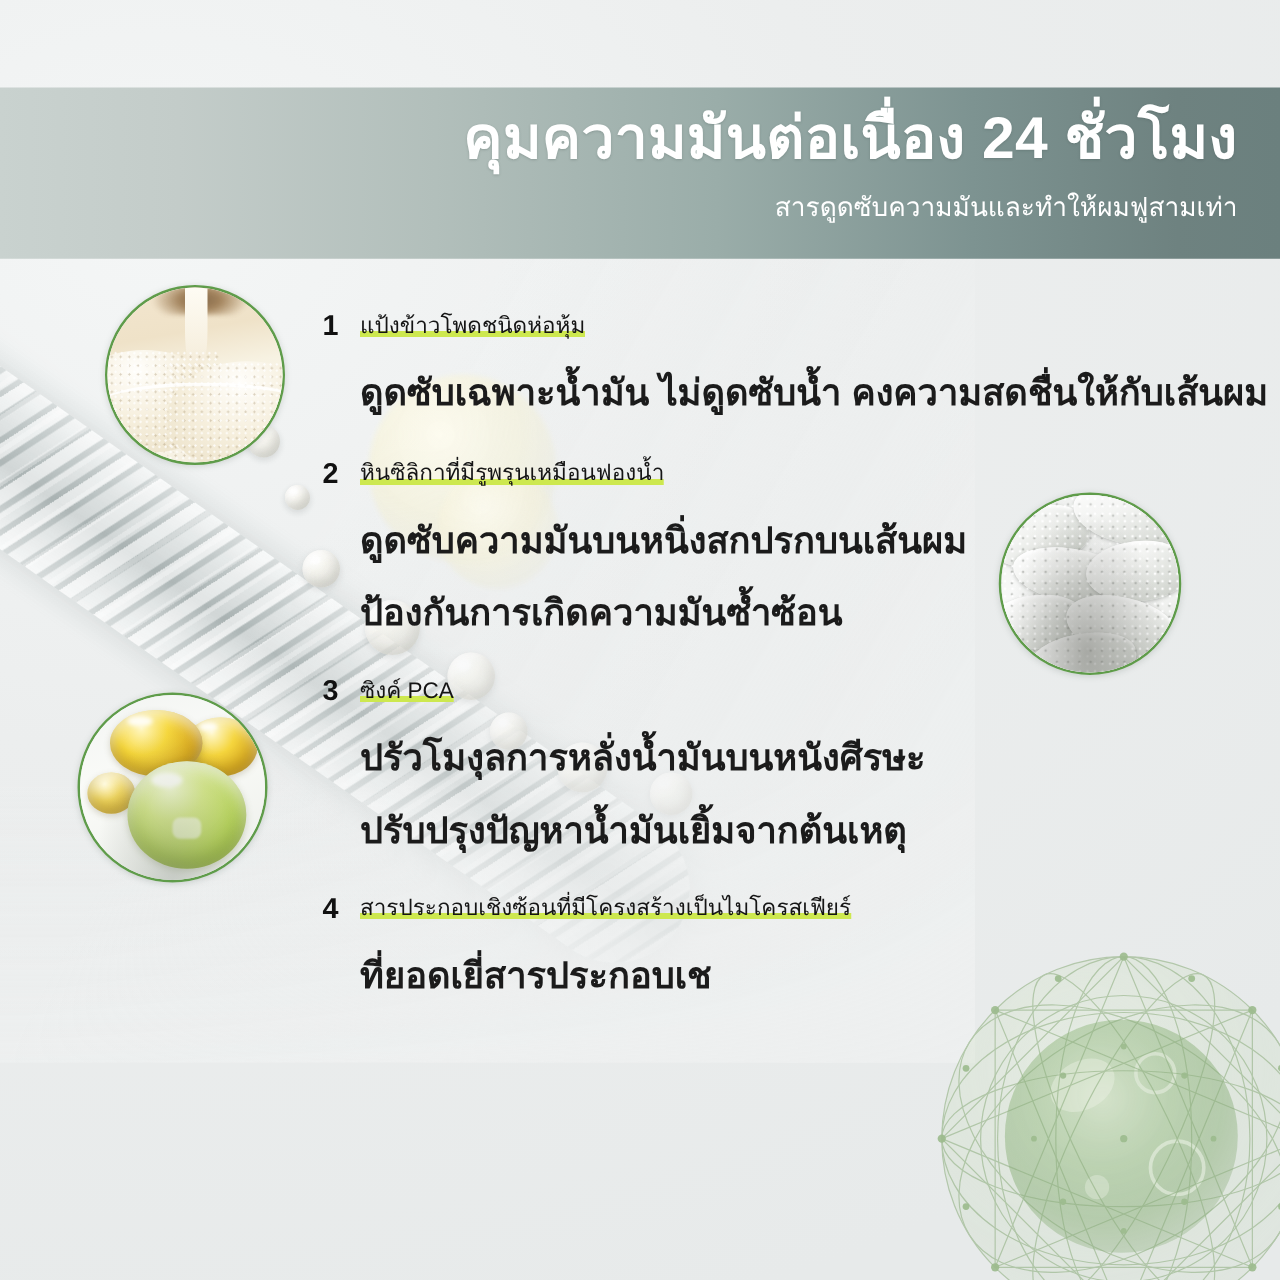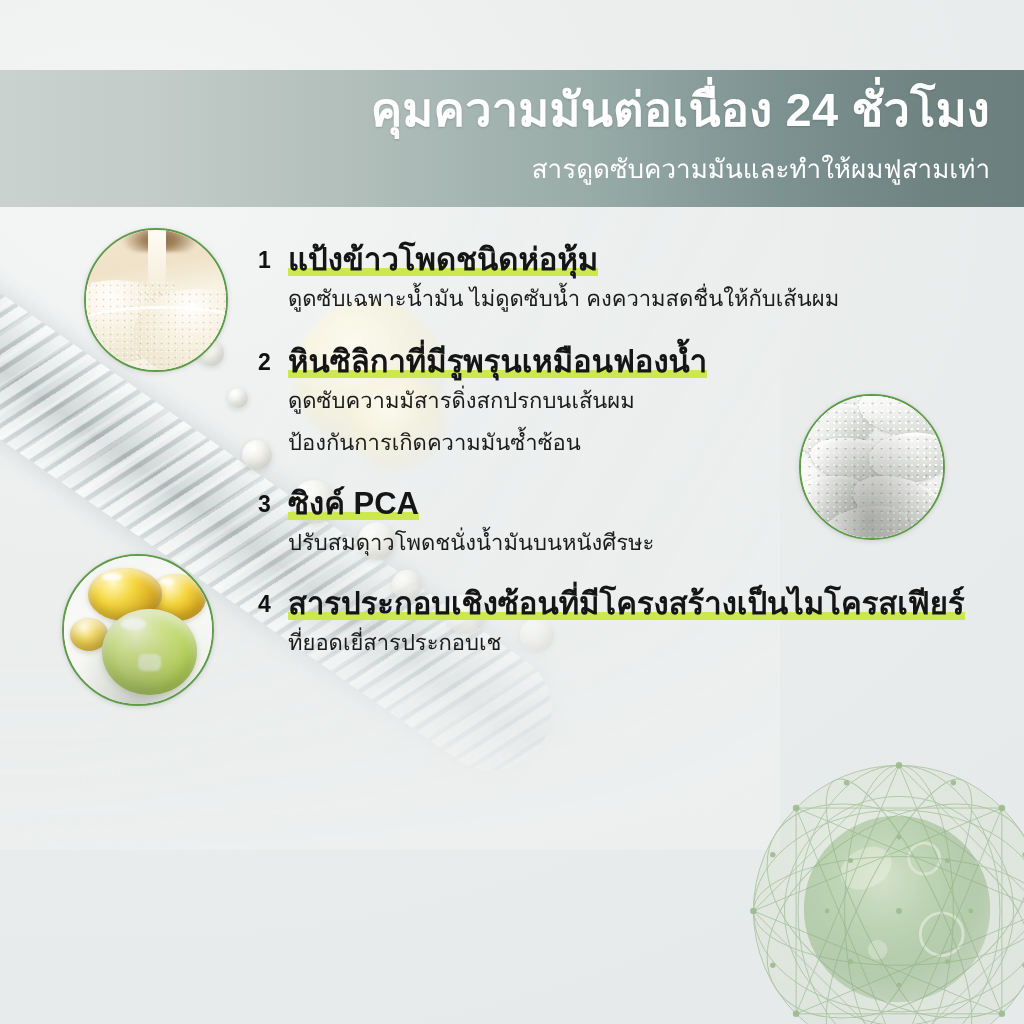--- a/index.html
+++ b/index.html
@@ -114,21 +114,21 @@
     font-size:47px;
     font-weight:bold;
     letter-spacing:.2px;
     line-height:1;
     white-space:nowrap;
     text-shadow:0 1px 2px rgba(60,75,73,.25);
   }
   #header .subtitle {
     position:absolute; right:34px; top:86px;
     color:#ffffff;
-    font-size:26px;
+    font-size:21px;
     font-weight:normal;
     line-height:1;
     white-space:nowrap;
   }
 
   
   #list {
     position:absolute; left:258px; top:243px;
     width:740px;
   }
@@ -136,32 +136,32 @@
   .item-row { display:flex; align-items:flex-start; }
   .num {
     width:30px; flex:0 0 30px;
     font-size:23px; font-weight:bold; color:#111;
     line-height:34px;
     text-align:left;
   }
   .body { flex:1 1 auto; }
   .head {
     display:inline;
-    font-size:31px; font-weight:bold; color:#151515;
+    font-size:18px; font-weight:normal; color:#151515;
     line-height:34px;
     background:linear-gradient(180deg,
       rgba(205,232,79,0) 0%, rgba(205,232,79,0) 74%,
       #cde84f 74%, #cde84f 98%, rgba(205,232,79,0) 98%);
     box-decoration-break:clone;
     -webkit-box-decoration-break:clone;
   }
   .desc {
-    font-size:22px; color:#1b1b1b; font-weight:normal;
+    font-size:29px; color:#1b1b1b; font-weight:bold;
     line-height:40px;
-    margin-top:2px;
+    margin-top:18px;
     white-space:nowrap;
   }
 
   
   .circle {
     position:absolute;
     border-radius:50%;
     border:2.5px solid #5f9c4a;
     overflow:hidden;
     box-shadow:0 1px 5px rgba(110,125,120,.28);
@@ -418,32 +418,33 @@
           <div class="desc">ดูดซับเฉพาะน้ำมัน ไม่ดูดซับน้ำ คงความสดชื่นให้กับเส้นผม</div>
         </div>
       </div>
     </div>
 
     <div class="item" style="margin-bottom:24px;">
       <div class="item-row">
         <div class="num">2</div>
         <div class="body">
           <span class="head">หินซิลิกาที่มีรูพรุนเหมือนฟองน้ำ</span>
-          <div class="desc">ดูดซับความมัสารดิ่งสกปรกบนเส้นผม</div>
+          <div class="desc">ดูดซับความมันบนหนิ่งสกปรกบนเส้นผม</div>
           <div class="desc">ป้องกันการเกิดความมันซ้ำซ้อน</div>
         </div>
       </div>
     </div>
 
     <div class="item" style="margin-bottom:24px;">
       <div class="item-row">
         <div class="num">3</div>
         <div class="body">
           <span class="head">ซิงค์ PCA</span>
-          <div class="desc">ปรับสมดุาวโพดชนั่งน้ำมันบนหนังศีรษะ</div>
+          <div class="desc">ปรัวโมงุลการหลั่งน้ำมันบนหนังศีรษะ</div>
+          <div class="desc">ปรับปรุงปัญหาน้ำมันเยิ้มจากต้นเหตุ</div>
         </div>
       </div>
     </div>
 
     <div class="item">
       <div class="item-row">
         <div class="num">4</div>
         <div class="body">
           <span class="head">สารประกอบเชิงซ้อนที่มีโครงสร้างเป็นไมโครสเฟียร์</span>
           <div class="desc">ที่ยอดเยี่สารประกอบเช</div>

